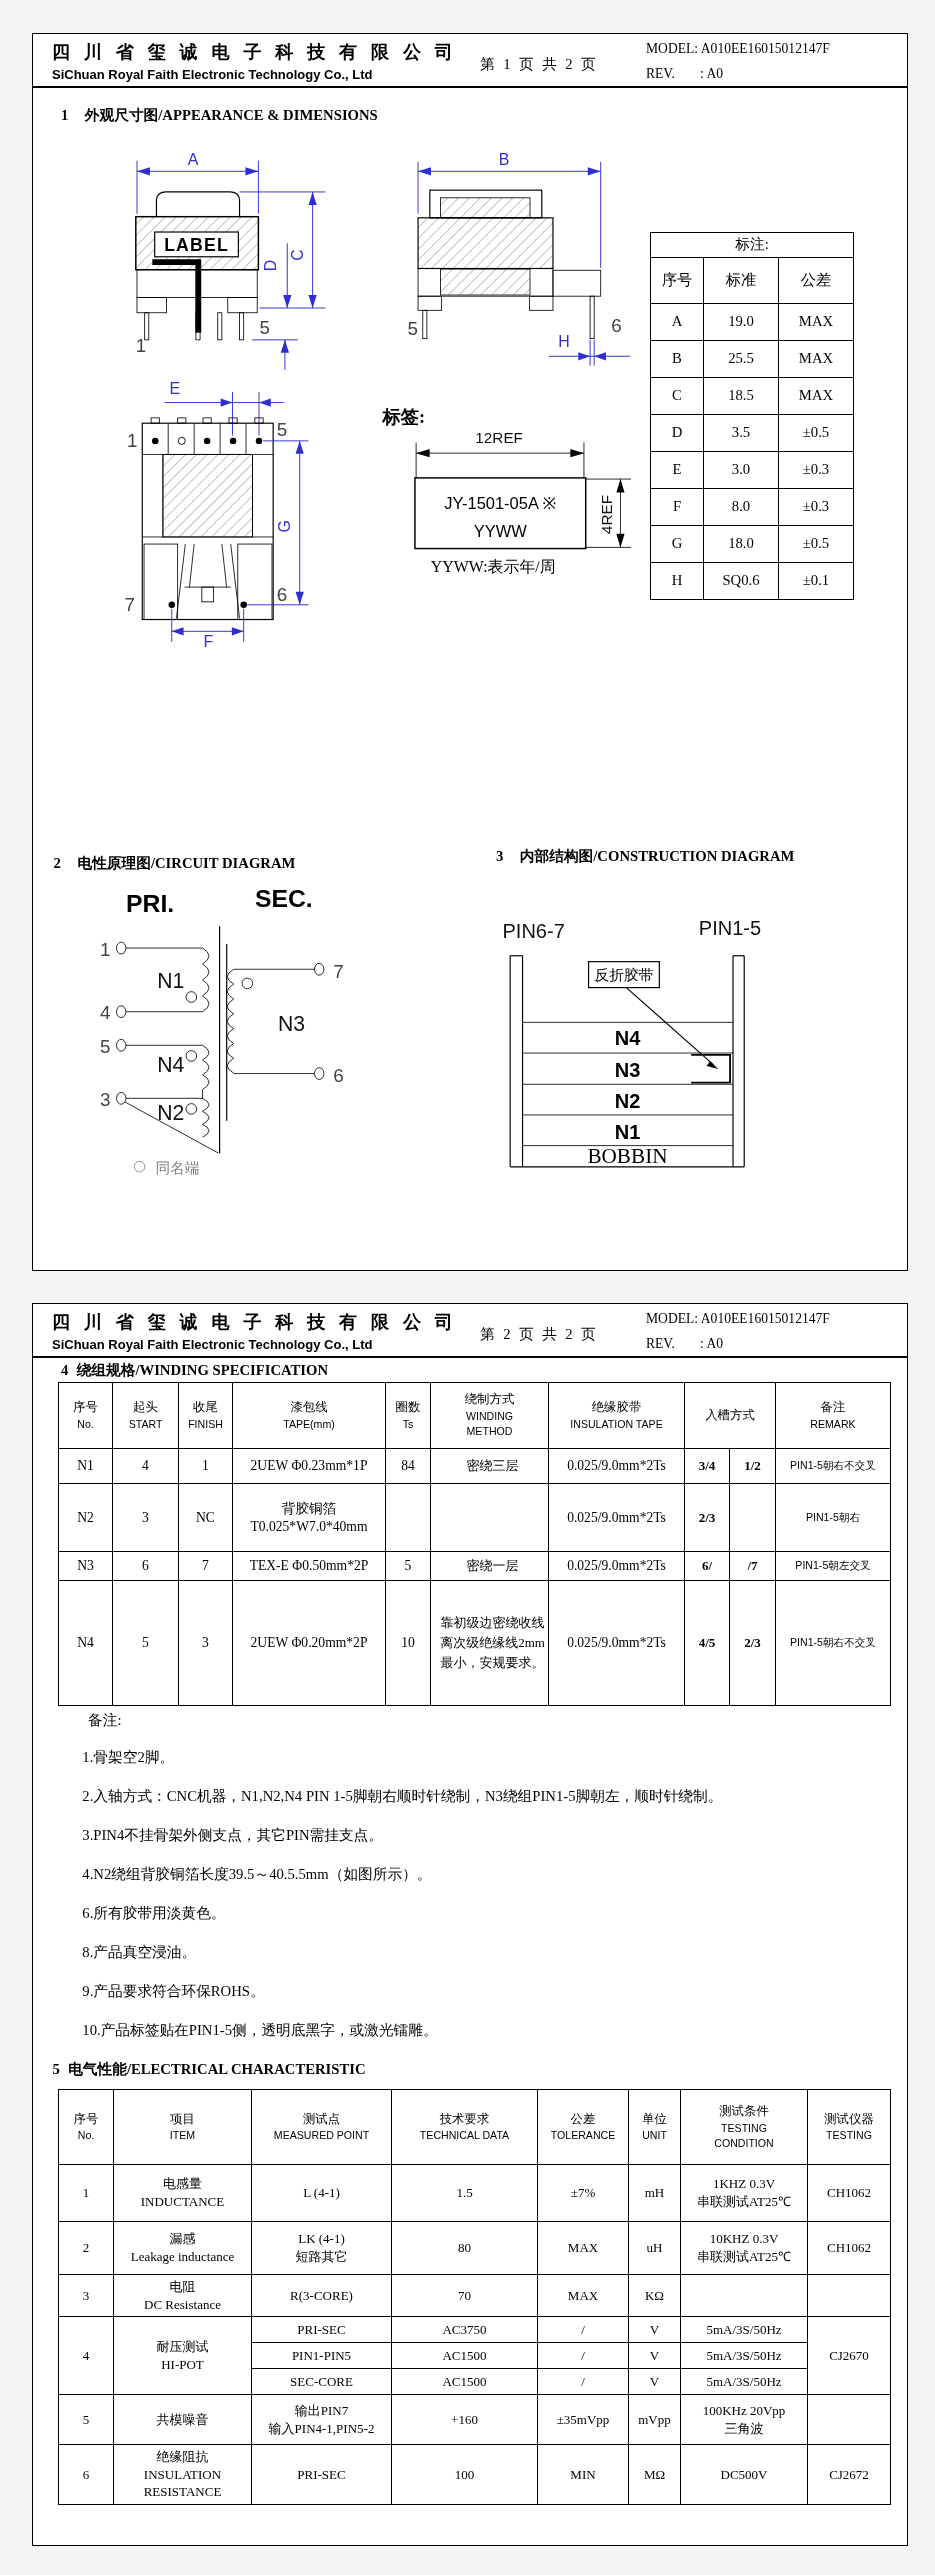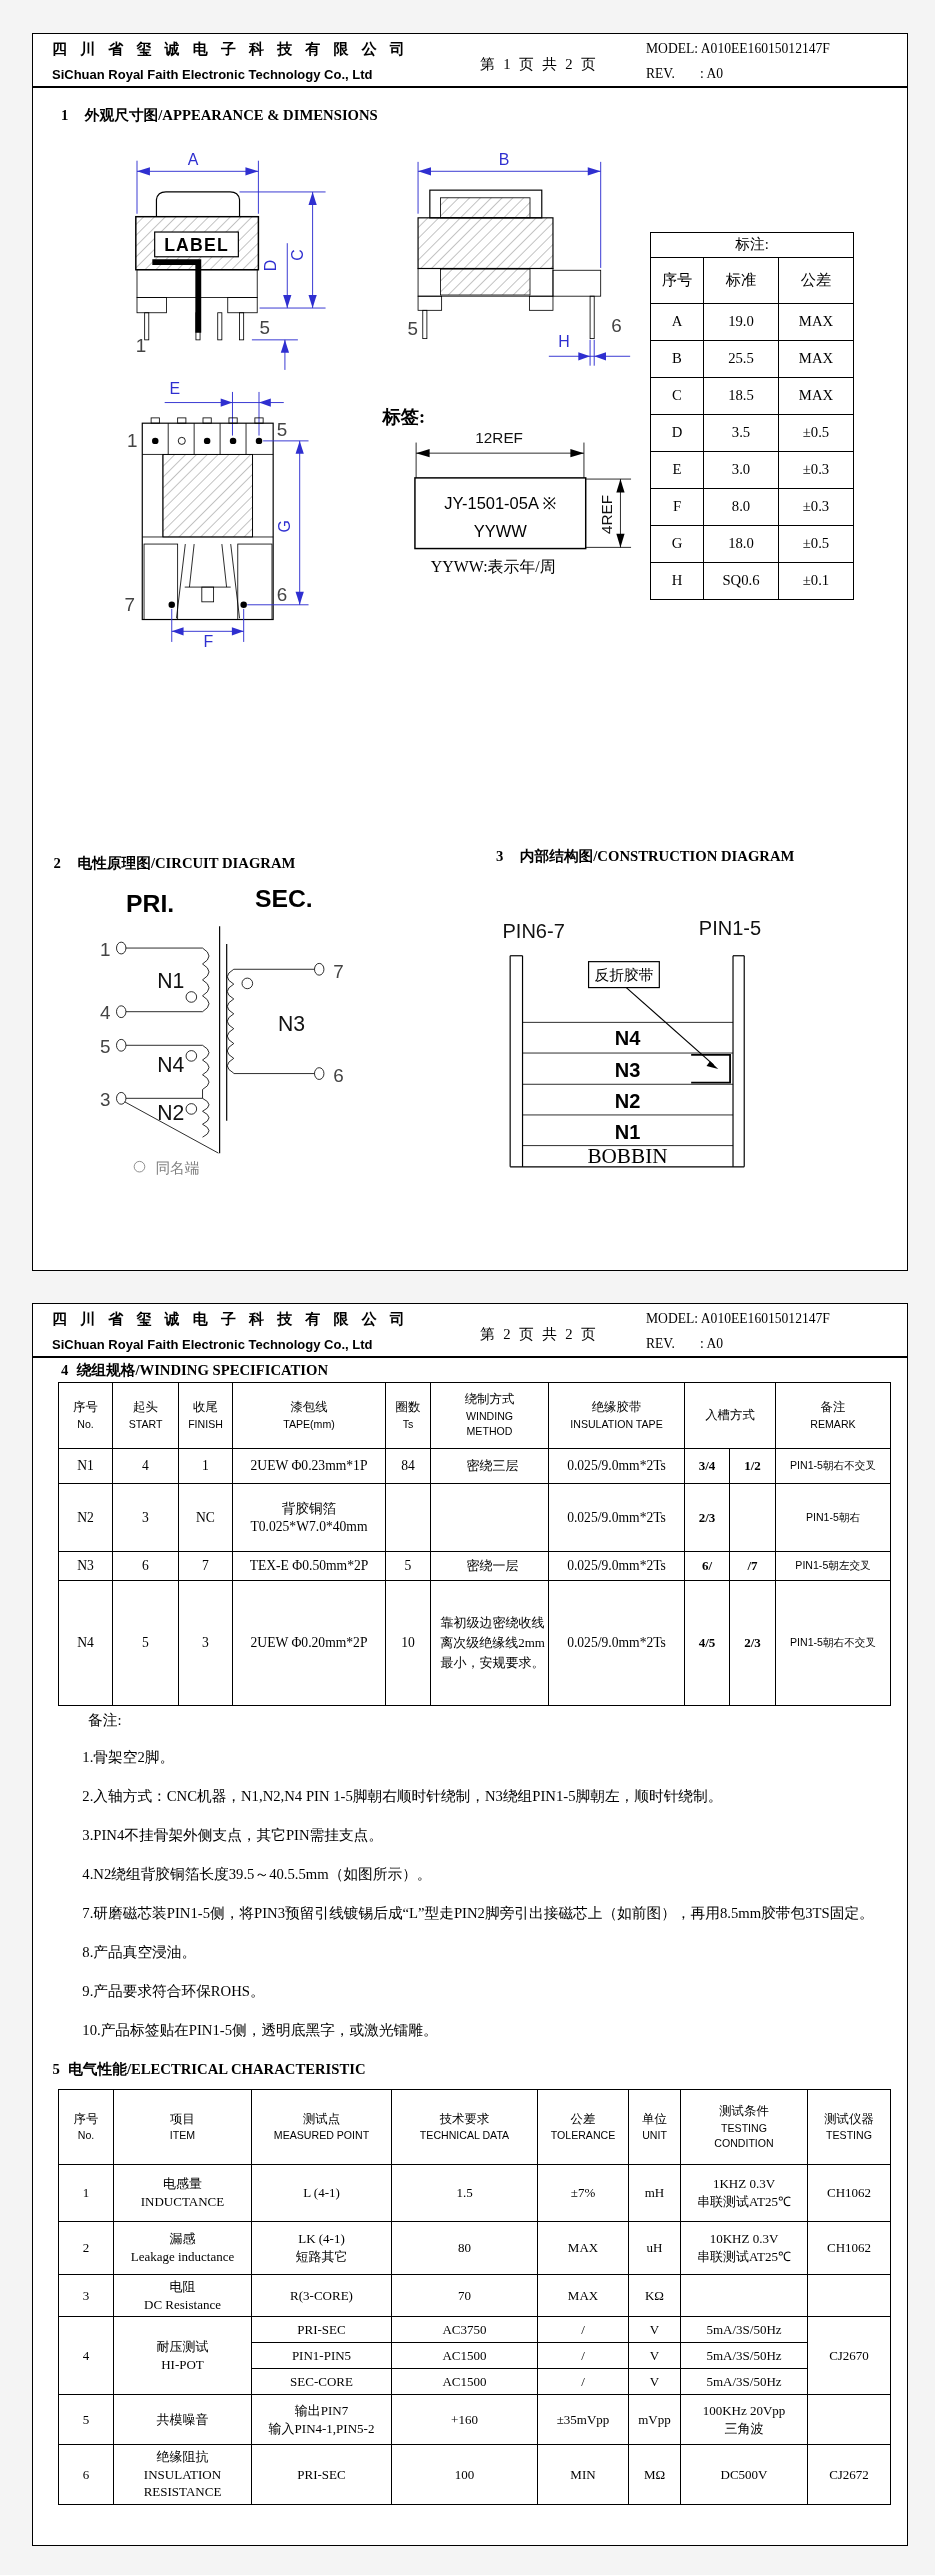--- a/index.html
+++ b/index.html
@@ -1,20 +1,20 @@
 <!DOCTYPE html>
 <html style="font-size:9.4px"><head>
 <meta charset="utf-8">
 <style>
   html,body{margin:0;padding:0;background:#f4f4f4;}
   body{width:935px;height:2576px;position:relative;font-family:"Liberation Serif",serif;color:#000;}
   .page{position:absolute;left:32px;width:874px;background:#fff;border:1.2px solid #000;}
   #page1{top:33px;height:1236px;}
   #page2{top:1303px;height:1241px;}
-  .hdr-cn{position:absolute;left:19px;top:5.9px;font-size:15px;font-weight:bold;letter-spacing:4.7px;white-space:nowrap;}
+  .hdr-cn{position:absolute;left:19px;top:5.9px;font-size:18px;font-weight:bold;letter-spacing:4.7px;white-space:nowrap;}
   .hdr-en{position:absolute;left:19px;top:33px;font-size:13px;font-weight:bold;font-family:"Liberation Sans",sans-serif;white-space:nowrap;}
   .hdr-page{position:absolute;left:427px;top:21px;font-size:14.7px;letter-spacing:2.4px;white-space:nowrap;margin-left:20px;}
   .hdr-model{position:absolute;left:613px;top:7px;font-size:13.6px;white-space:nowrap;}
   .hdr-rev{position:absolute;left:613px;top:32px;font-size:13.6px;white-space:nowrap;}
   .hdr-rev .lbl{display:inline-block;width:54px;}
   .hdr-rule{position:absolute;left:0;top:52px;width:100%;height:2.4px;background:#000;}
   .sec-title{position:absolute;font-size:14.7px;font-weight:bold;white-space:nowrap;}
   .sec-title .num{display:inline-block;margin-right:16.5px;}
   
   table{border-collapse:collapse;table-layout:fixed;}
@@ -478,21 +478,21 @@
     </tr>
   </tbody>
     </table>
 
   <div class="notes-title">备注:</div>
   <div class="notes">
     <p>1.骨架空2脚。</p>
     <p>2.入轴方式：CNC机器，N1,N2,N4 PIN 1-5脚朝右顺时针绕制，N3绕组PIN1-5脚朝左，顺时针绕制。</p>
     <p>3.PIN4不挂骨架外侧支点，其它PIN需挂支点。</p>
     <p>4.N2绕组背胶铜箔长度39.5～40.5.5mm（如图所示）。</p>
-    <p>7.研磨磁芯装PIN1-5侧，将PIN3预留引线镀锡后成“L”型走PIN2脚旁引出接磁芯上（如前图），再用8.5mm胶带包3TS固定。</p>
+    <p>6.所有胶带用淡黄色。</p>
     <p>8.产品真空浸油。</p>
     <p>9.产品要求符合环保ROHS。</p>
     <p>10.产品标签贴在PIN1-5侧，透明底黑字，或激光镭雕。</p>
   </div>
 
   <div class="sec-title" style="left:19.5px;top:756px;">
     <span class="num" style="margin-right:8.3px;">5</span><span>电气性能/ELECTRICAL CHARACTERISTIC</span>
   </div>
 
   <table class="etable">

